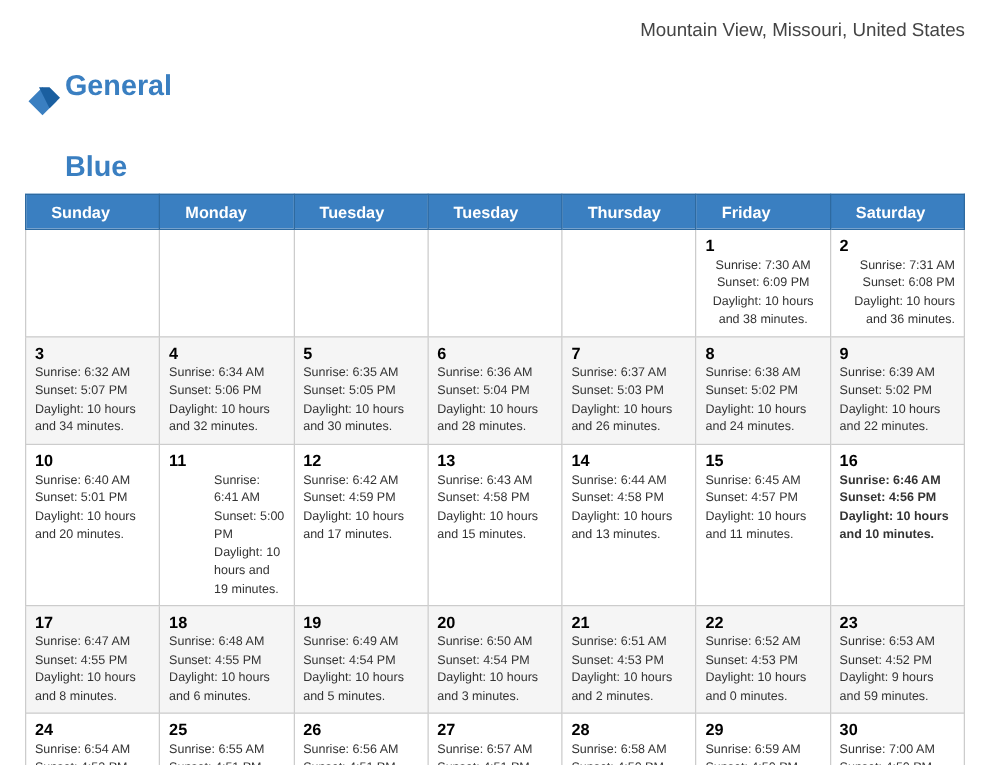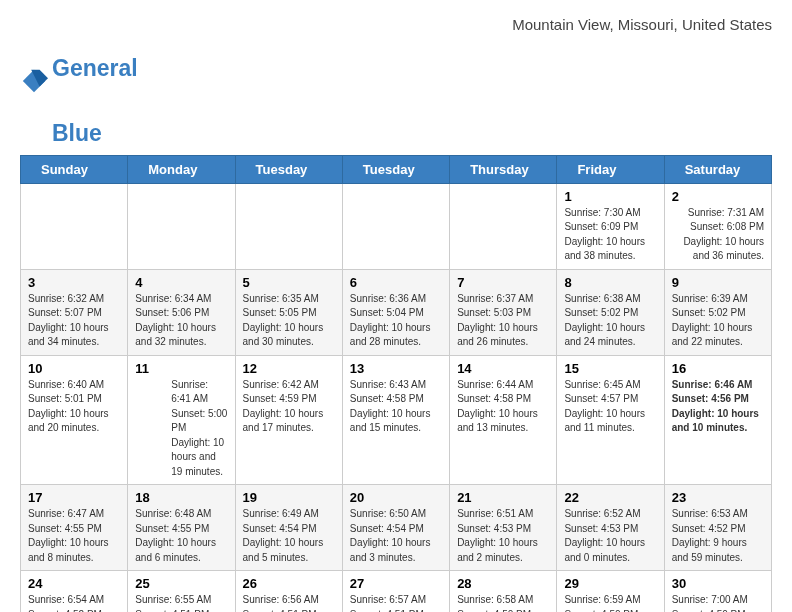--- a/index.html
+++ b/index.html
@@ -120,21 +120,21 @@
   </thead>
   <tbody id="calendar-body">
   <tr>
         <td class="empty-cell"></td>
         <td class="empty-cell"></td>
         <td class="empty-cell"></td>
         <td class="empty-cell"></td>
         <td class="empty-cell"></td>
         <td>
           <span class="day-num">1</span>
-          <div class="day-info" style="white-space: pre-line;">Sunrise: 7:30 AM
+          <div class="day-info" style="white-space: pre-line; text-align: center;">Sunrise: 7:30 AM
 Sunset: 6:09 PM
 Daylight: 10 hours and 38 minutes.</div>
         </td>
         <td>
           <span class="day-num">2</span>
           <div class="day-info" style="white-space: pre-line; text-align: right;">Sunrise: 7:31 AM
 Sunset: 6:08 PM
 Daylight: 10 hours and 36 minutes.</div>
         </td>
       </tr>

